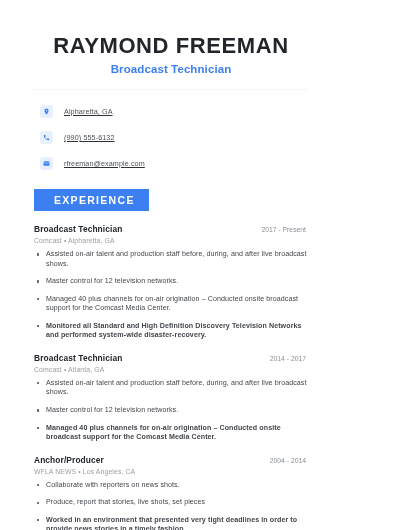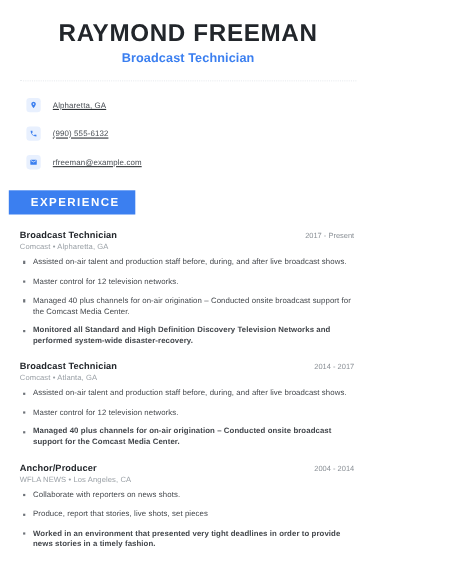--- a/index.html
+++ b/index.html
@@ -12,21 +12,21 @@
     background: #ffffff;
     font-family: "Liberation Sans", sans-serif;
     color: #2f3337;
     overflow: hidden;
   }
   .page {
     width: 342px;
     height: 530px;
     position: relative;
     box-sizing: border-box;
-    padding: 0;
+    padding: 16px;
   }
 
   
   .header {
     padding: 17px 24px 0 24px;
     text-align: center;
   }
   .name {
     font-size: 22px;
     font-weight: bold;
@@ -81,21 +81,21 @@
 
   
   .section-badge {
     display: inline-block;
     background: #3b7ff0;
     color: #ffffff;
     font-size: 10.5px;
     font-weight: bold;
     letter-spacing: 1.3px;
     padding: 5px 14px 5px 20px;
-    margin-left: 8px;
+    margin-left: 18px;
   }
   .section-wrap { margin-top: 16px; }
 
   
   .experience {
     padding: 0 18px 0 18px;
   }
   .job { margin-top: 12px; }
   .job:first-child { margin-top: 13px; }
   .job-head {

